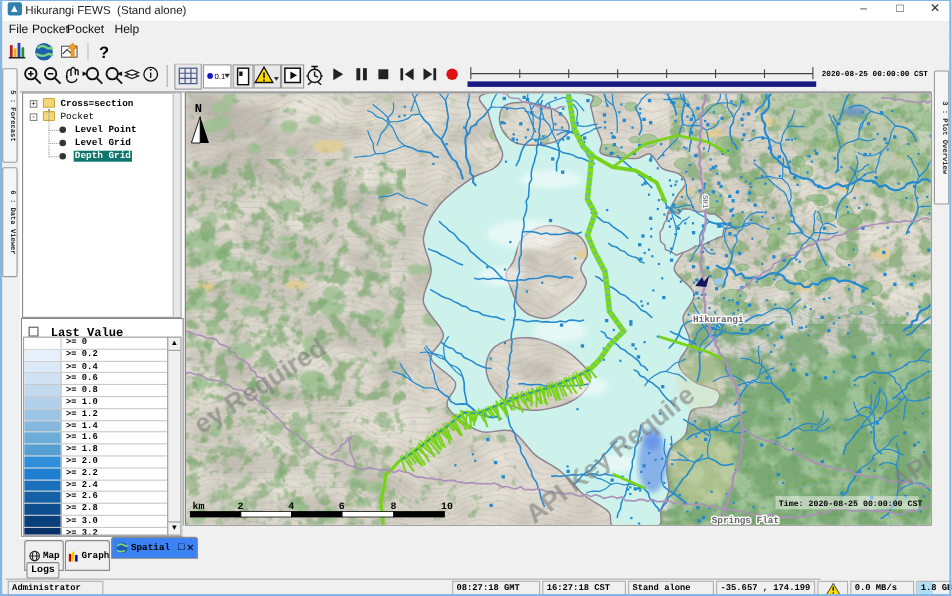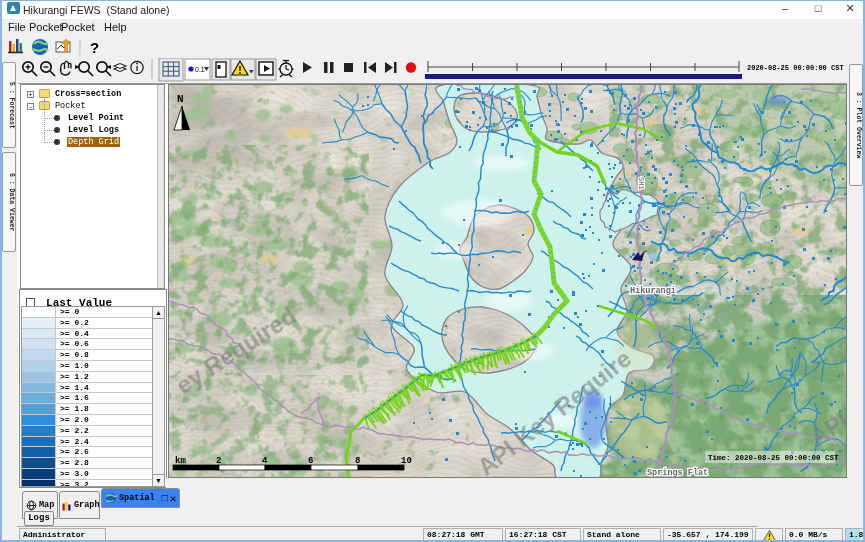--- a/index.html
+++ b/index.html
@@ -20,21 +20,21 @@
 #treepanel{left:20px;top:84px;width:145px;height:205px;background:#fff;border:1px solid #888}
 #legend{left:19px;top:289px;width:148px;height:199px;background:#fff;border:1px solid #888}
 .lrow{display:flex;height:10.8px;border-bottom:1px solid #c8c8c8}
 .lsw{width:34px;border-right:1px solid #c8c8c8}
 .llab{font-family:"Liberation Mono",monospace;font-weight:bold;font-size:8px;padding-left:4px;line-height:10px}
 #map{left:168px;top:84px;width:679px;height:394px;border:1px solid #777;overflow:hidden}
 #belowmap{left:166px;top:478px;width:699px;height:12px;background:#f0f0f0}
 #bottombar{left:0;top:490px;width:865px;height:52px;background:#f0f0f0}
 .btab{position:absolute;top:1px;height:28px;background:#f0f0f0;border:1px solid #8a8a8a;border-radius:3px 3px 0 0;font-family:"Liberation Mono",monospace;font-weight:bold;font-size:8.5px;padding:2px 3px;display:flex;gap:2px;align-items:center;overflow:hidden}
 #logsbtn{position:absolute;left:24px;top:21px;width:30px;height:15px;background:#f0f0f0;border:1px solid #888;border-radius:2px;font-family:"Liberation Mono",monospace;font-weight:bold;font-size:9px;text-align:center;line-height:13px}
-#statusbar{position:absolute;left:17px;top:36px;width:741px;height:16px;border-top:1px solid #aaa}
+#statusbar{position:absolute;left:5px;top:36px;width:741px;height:16px;border-top:1px solid #aaa}
 .scell{position:absolute;top:1px;height:14px;border:1px solid #b0b0b0;font-family:"Liberation Mono",monospace;font-weight:bold;font-size:8px;line-height:12px;padding-left:3px;color:#000;background:#f0f0f0;white-space:nowrap;overflow:hidden}
 </style></head><body>
 
 <div class="abs" id="title">
   <div id="appicon"></div>
   <div class="txt">Hikurangi FEWS&nbsp;&nbsp;(Stand alone)</div>
   <div class="winbtn" style="left:777px">–</div>
   <div class="winbtn" style="left:810px">□</div>
   <div class="winbtn" style="left:842px">✕</div>
 </div>
@@ -150,23 +150,23 @@
 <div class="abs" id="treepanel">
     <div style="position:absolute;left:6px;top:6px;width:7px;height:7px;border:1px solid #848484;font:7px/7px 'Liberation Mono',monospace;text-align:center;background:#fff">+</div>
     <div style="position:absolute;left:18px;top:4px;width:11px;height:9px;background:#f3d77a;border:1px solid #c9a93e;border-radius:1px"></div>
     <div style="position:absolute;left:33px;top:4px;font-family:'Liberation Mono',monospace;font-weight:bold;font-size:8.5px;color:#000;padding:0 1px">Cross=section</div>
     <div style="position:absolute;left:6px;top:18px;width:7px;height:7px;border:1px solid #848484;font:7px/7px 'Liberation Mono',monospace;text-align:center;background:#fff">-</div>
     <div style="position:absolute;left:18px;top:16px;width:11px;height:9px;background:#f3d77a;border:1px solid #c9a93e;border-radius:1px"></div>
     <div style="position:absolute;left:33px;top:16px;font-family:'Liberation Mono',monospace;font-weight:normal;font-size:8.5px;color:#000;padding:0 1px">Pocket</div>
     <div style="position:absolute;left:33px;top:30px;width:6px;height:6px;border-radius:50%;background:#333"></div>
     <div style="position:absolute;left:46px;top:28px;font-family:'Liberation Mono',monospace;font-weight:bold;font-size:8.5px;color:#000;padding:0 1px">Level Point</div>
     <div style="position:absolute;left:33px;top:42px;width:6px;height:6px;border-radius:50%;background:#333"></div>
-    <div style="position:absolute;left:46px;top:40px;font-family:'Liberation Mono',monospace;font-weight:bold;font-size:8.5px;color:#000;padding:0 1px">Level Logs</div>
+    <div style="position:absolute;left:46px;top:40px;font-family:'Liberation Mono',monospace;font-weight:bold;font-size:8.5px;color:#000;padding:0 1px">Level Grid</div>
     <div style="position:absolute;left:33px;top:54px;width:6px;height:6px;border-radius:50%;background:#333"></div>
-    <div style="position:absolute;left:46px;top:52px;font-family:'Liberation Mono',monospace;font-weight:normal;font-size:8.5px;background:#a16207;color:#fff;padding:0 1px">Depth Grid</div>
+    <div style="position:absolute;left:46px;top:52px;font-family:'Liberation Mono',monospace;font-weight:bold;font-size:8.5px;background:#0f766e;color:#fff;padding:0 1px">Depth Grid</div>
     <div style="position:absolute;left:23px;top:14px;width:1px;height:44px;border-left:1px dotted #999"></div>
     <div style="position:absolute;left:24px;top:33px;width:9px;height:1px;border-top:1px dotted #999"></div>
     <div style="position:absolute;left:24px;top:45px;width:9px;height:1px;border-top:1px dotted #999"></div>
     <div style="position:absolute;left:24px;top:57px;width:9px;height:1px;border-top:1px dotted #999"></div>
   <div style="position:absolute;right:0;top:0;width:7px;height:100%;background:#e8e8e8;border-left:1px solid #bbb"></div>
 </div>
 <div class="abs" id="legend">
   <div style="position:absolute;left:6px;top:2px">
     <span style="display:inline-block;width:9px;height:9px;border:1px solid #555;background:#fff;vertical-align:-1px"></span>
     <span class="mono" style="font-size:11px">&nbsp;Last Value</span>

